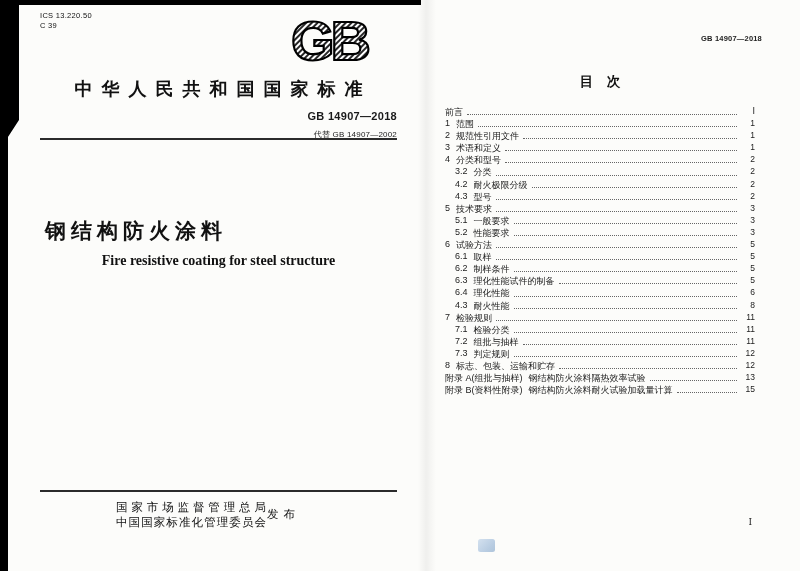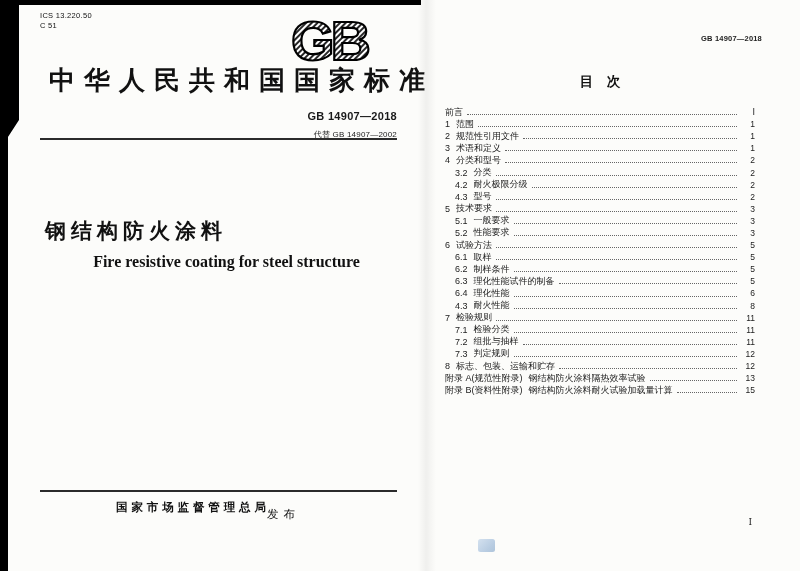--- a/index.html
+++ b/index.html
@@ -10,66 +10,66 @@
   
   .edge-left { position:absolute; left:0; top:0; width:19px; height:571px; background:#000;
     clip-path:polygon(0 0,100% 0,100% 21%,42% 24%,42% 100%,0 100%); }
   .edge-top { position:absolute; left:0; top:0; width:421px; height:5px; background:#000; }
   .page-seam { position:absolute; left:418px; top:0; width:18px; height:571px;
     background:linear-gradient(90deg,rgba(0,0,0,0) 0%,rgba(0,0,0,0.05) 45%,rgba(0,0,0,0) 100%); }
 
   
   .ics-block { position:absolute; left:40px; top:11px; font-size:7.5px; line-height:9.5px; color:#111; letter-spacing:0.3px; }
   .gb-logo { position:absolute; left:260px; top:11px; width:138px; height:60px; }
-  .std-heading { position:absolute; left:40px; top:63px; width:357px; text-align:center;
-    font-size:26px; font-weight:bold; letter-spacing:9px; text-indent:9px; white-space:nowrap; color:#111; }
+  .std-heading { position:absolute; left:40px; top:77px; width:357px; text-align:center;
+    font-size:18px; font-weight:bold; letter-spacing:9px; text-indent:9px; white-space:nowrap; color:#111; }
   .std-code-block { position:absolute; left:200px; top:110px; width:197px; text-align:right; }
   .std-code { font-size:11px; font-weight:bold; letter-spacing:0.3px; }
   .replaces { font-size:8px; color:#222; margin-top:7px; letter-spacing:0.2px; }
   .rule { position:absolute; left:40px; width:357px; height:2px; background:#2b2b2b; }
   .rule-top { top:138px; }
   .rule-bottom { top:490px; }
   .title-cn { position:absolute; left:40px; top:217px; width:357px; text-align:left;
     font-size:21px; font-weight:bold; letter-spacing:5px; text-indent:5px; color:#111; }
-  .title-en { position:absolute; left:48px; top:253px; width:357px; text-align:center;
-    font-family:"Liberation Serif","DejaVu Serif",serif; font-size:16px; font-weight:bold; color:#111; }
+  .title-en { position:absolute; left:40px; top:253px; width:357px; text-align:center;
+    font-family:"Liberation Serif","DejaVu Serif",serif; font-size:14px; font-weight:bold; color:#111; }
   .dates-row { position:absolute; left:42px; top:473px; width:338px; display:flex;
     justify-content:space-between; font-size:10px; font-weight:bold; letter-spacing:0.4px; }
   .issuer-block { position:absolute; left:116px; top:500px; width:150px; }
-  .issuer-line { font-size:11.5px; font-weight:bold; line-height:15px; text-align:justify; text-align-last:justify; white-space:nowrap; display:block; width:150px; color:#111; }
+  .issuer-line { font-size:11.5px; font-weight:normal; line-height:15px; text-align:justify; text-align-last:justify; white-space:nowrap; display:block; width:150px; color:#111; }
   .publish-label { position:absolute; left:267px; top:507px; font-size:11.5px; font-weight:normal; letter-spacing:5px; color:#111; }
 
   
   .toc-header-code { position:absolute; left:690px; top:34px; width:72px; text-align:right;
     font-size:7.5px; font-weight:bold; color:#222; letter-spacing:0.2px; }
   .toc-title { position:absolute; left:445px; top:73px; width:310px; text-align:center;
     font-size:13.5px; font-weight:bold; color:#111; }
   .toc-list { position:absolute; left:445px; top:106px; width:310px; }
-  .toc-row { display:flex; align-items:center; height:12.1px; font-size:9px; color:#222; white-space:nowrap; }
+  .toc-row { display:flex; align-items:flex-start; height:12.1px; font-size:9px; color:#222; white-space:nowrap; }
   .toc-row.sub { padding-left:10px; }
   .toc-num { margin-right:6px; }
   .toc-dots { flex:1; border-bottom:1.6px dotted #666; margin:0 4px 3px 4px; align-self:flex-end; min-width:10px; }
   .toc-page { min-width:14px; text-align:right; font-size:8.5px; }
   .footer-page-num { position:absolute; left:718px; top:517px; width:34px; text-align:right;
     font-size:9px; color:#222; font-family:"Liberation Serif","DejaVu Serif",serif; }
   .watermark { position:absolute; left:478px; top:539px; width:17px; height:13px; border-radius:2.5px;
     background:linear-gradient(135deg,#d4e1ef 0%,#b9cde2 65%,#aec4da 100%); }
 </style>
 </head>
 <body>
 
 <div id="stage">
 
   <div class="edge-left"></div>
   <div class="edge-top"></div>
   <div class="page-seam"></div>
 
   <div class="ics-block">
     <div>ICS 13.220.50</div>
-    <div>C 51</div>
+    <div>C 39</div>
   </div>
 
   <svg class="gb-logo" viewBox="0 0 138 60" xmlns="http://www.w3.org/2000/svg">
     <defs>
       <pattern id="hatch" width="4" height="4" patternUnits="userSpaceOnUse" patternTransform="rotate(45)">
         <rect width="4" height="4" fill="#ffffff"></rect>
         <line x1="1" y1="0" x2="1" y2="4" stroke="#000000" stroke-width="1.7"></line>
       </pattern>
     </defs>
     <text x="69" y="49" text-anchor="middle" font-size="56" font-weight="bold" letter-spacing="-4" fill="url(#hatch)" stroke="#000" stroke-width="2.2">GB</text>
@@ -85,20 +85,21 @@
   <div class="rule rule-top"></div>
 
   <div class="title-cn">钢结构防火涂料</div>
   <div class="title-en">Fire resistive coating for steel structure</div>
 
 
   <div class="rule rule-bottom"></div>
 
   <div class="issuer-block">
     <span class="issuer-line">国家市场监督管理总局</span>
+    <span class="issuer-line">中国国家标准化管理委员会</span>
   </div>
   <div class="publish-label">发布</div>
 
   <div class="toc-header-code">GB 14907—2018</div>
   <div class="toc-title">目　次</div>
 
   <div class="toc-list">
       <div class="toc-row">
         <span class="toc-text">前言</span>
         <span class="toc-dots"></span>
@@ -224,21 +225,21 @@
         <span class="toc-dots"></span>
         <span class="toc-page">12</span>
       </div>
       <div class="toc-row">
         <span class="toc-num">8</span>
         <span class="toc-text">标志、包装、运输和贮存</span>
         <span class="toc-dots"></span>
         <span class="toc-page">12</span>
       </div>
       <div class="toc-row">
-        <span class="toc-num">附录 A(规范性附录)</span>
+        <span class="toc-num">附录 A(组批与抽样)</span>
         <span class="toc-text">钢结构防火涂料隔热效率试验</span>
         <span class="toc-dots"></span>
         <span class="toc-page">13</span>
       </div>
       <div class="toc-row">
         <span class="toc-num">附录 B(资料性附录)</span>
         <span class="toc-text">钢结构防火涂料耐火试验加载量计算</span>
         <span class="toc-dots"></span>
         <span class="toc-page">15</span>
       </div>

